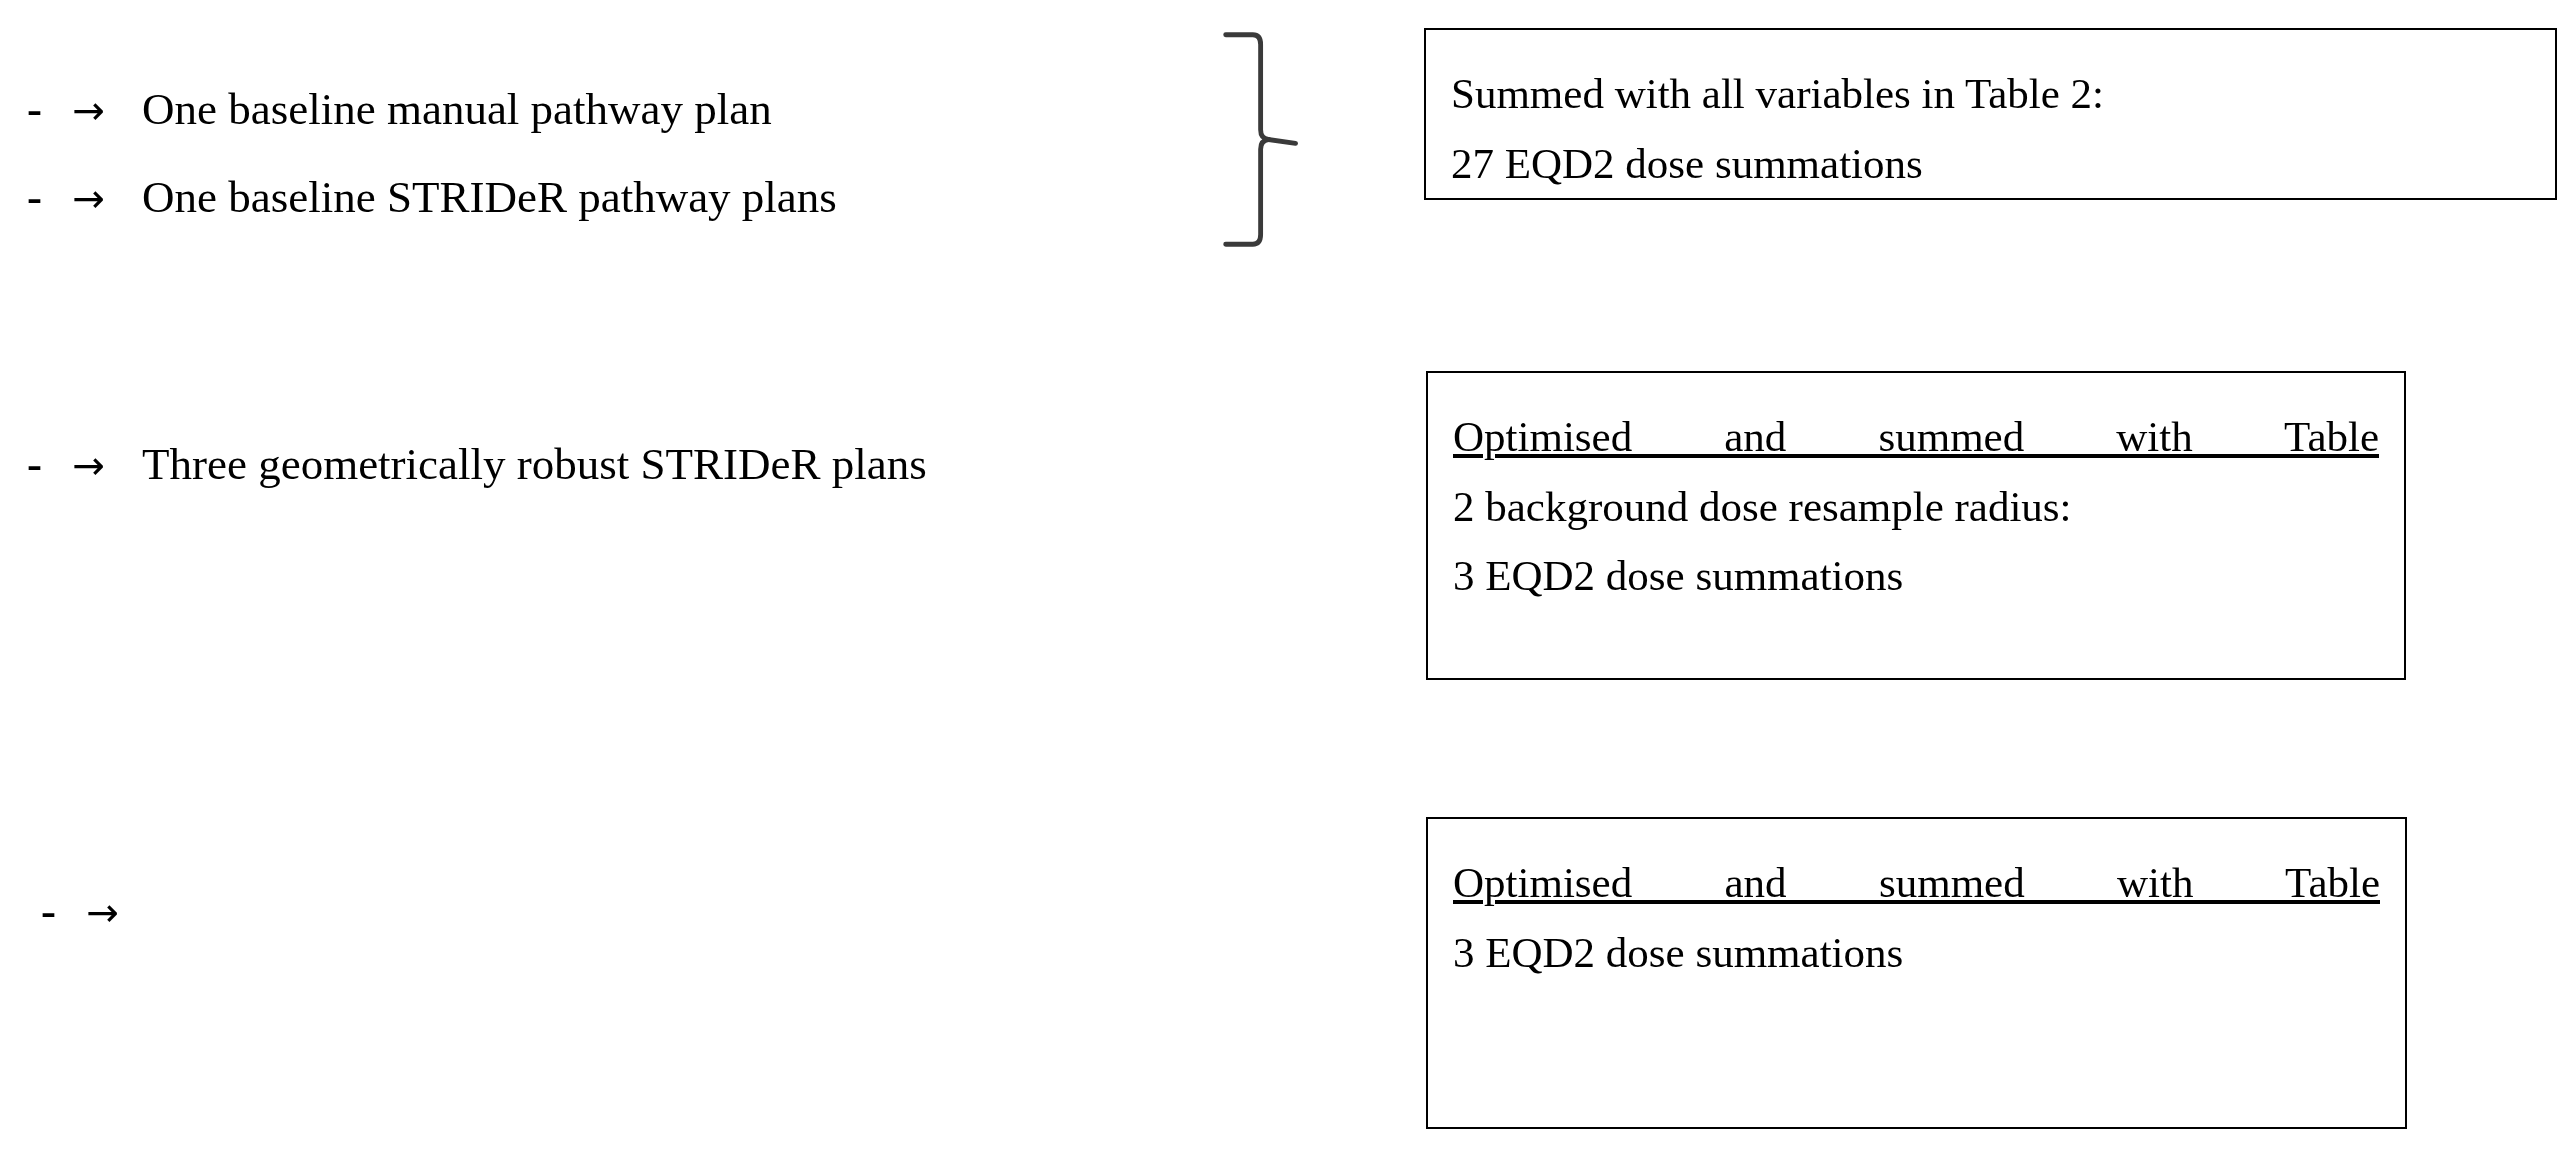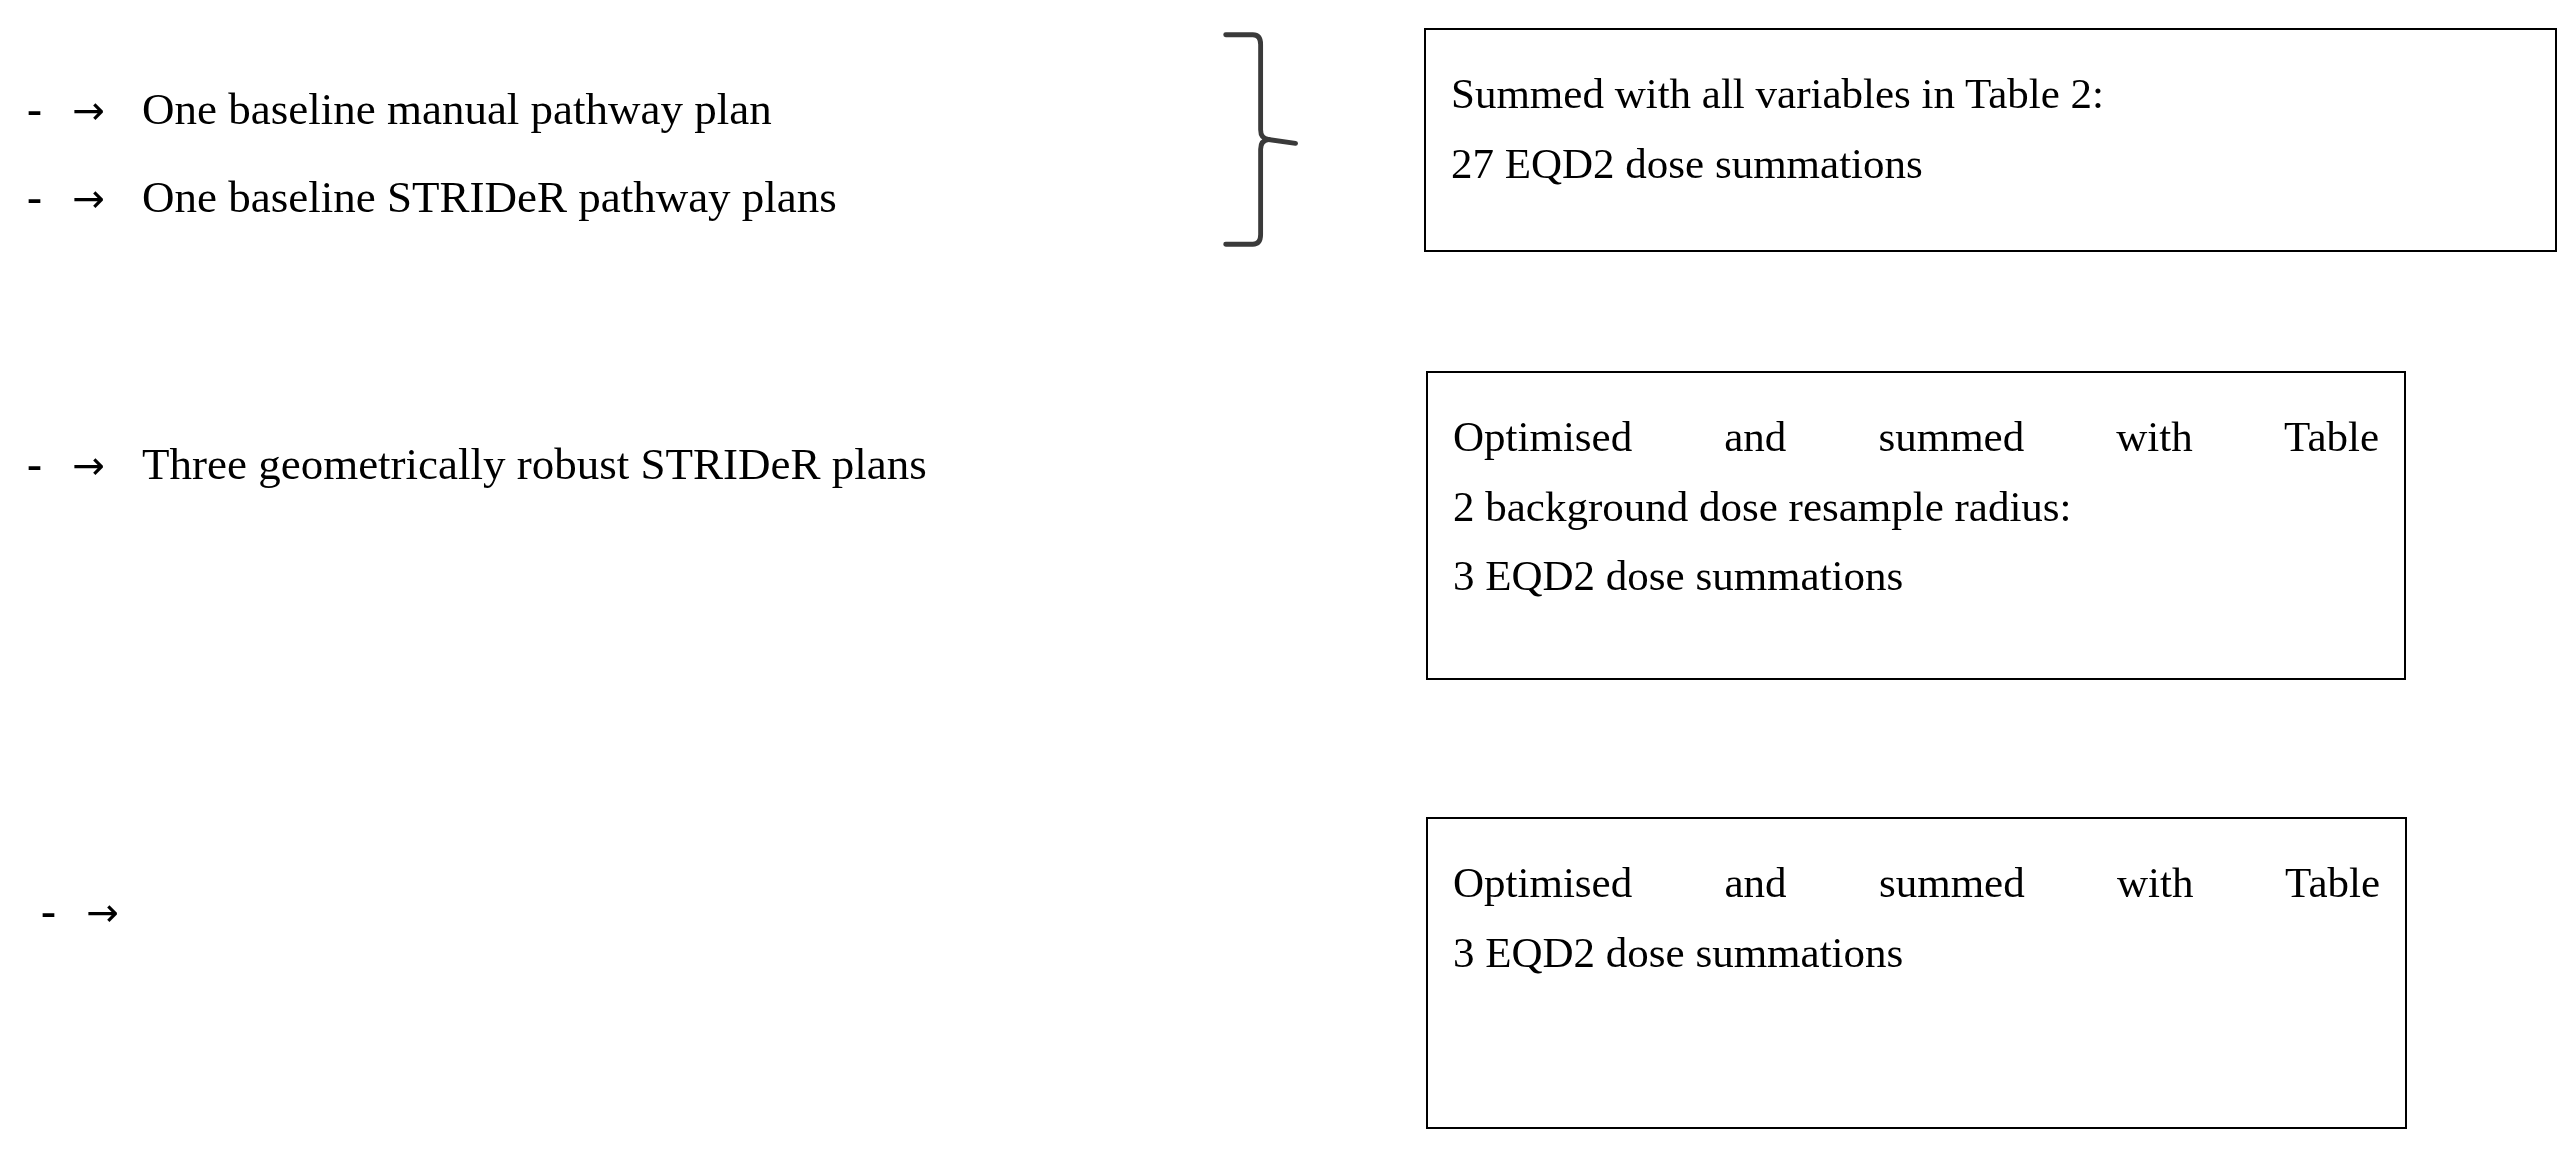--- a/index.html
+++ b/index.html
@@ -65,20 +65,21 @@
   }
   .box-inner {
     padding: 29px 25px 9.7px 25px;
   }
   .box-line {
     display: block;
   }
   .justify-line {
     text-align: justify;
     text-align-last: justify;
+    text-decoration: underline;
   }
 </style>
 </head>
 <body>
 
 <div id="page">
 
   <div class="bullet-row" style="left:27px; top:87px;">
     <span class="bullet-dash">-</span>
     <span class="bullet-arrow">→</span>
@@ -110,21 +111,21 @@
                L 46 110
                Q 46 119 54 120
                Q 46 121 46 130
                L 46 218
                Q 46 228 38 228
                L 10 228" fill="none" stroke="#3a3a3a" stroke-width="5" stroke-linecap="round" stroke-linejoin="round"></path>
       <path d="M 54 120 L 82 124" fill="none" stroke="#3a3a3a" stroke-width="5" stroke-linecap="round"></path>
     </svg>
   </div>
 
-  <div class="box" style="left:1424px; top:28px; width:1133px; height:224px;">
+  <div class="box" style="left:1424px; top:28px; width:1133px; height:172px;">
     <div class="box-inner">
       <span class="box-line">Summed with all variables in Table 2:</span>
       <span class="box-line">27 EQD2 dose summations</span>
     </div>
   </div>
 
   <div class="box" style="left:1426px; top:371px; width:980px; height:309px;">
     <div class="box-inner">
       <span class="box-line justify-line">Optimised and summed with Table</span>
       <span class="box-line">2 background dose resample radius:</span>

